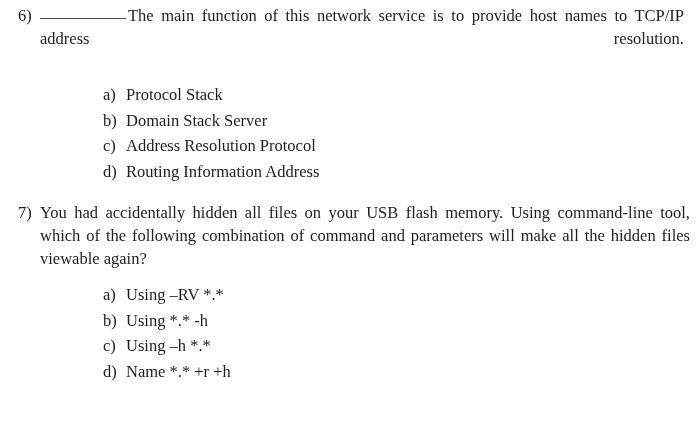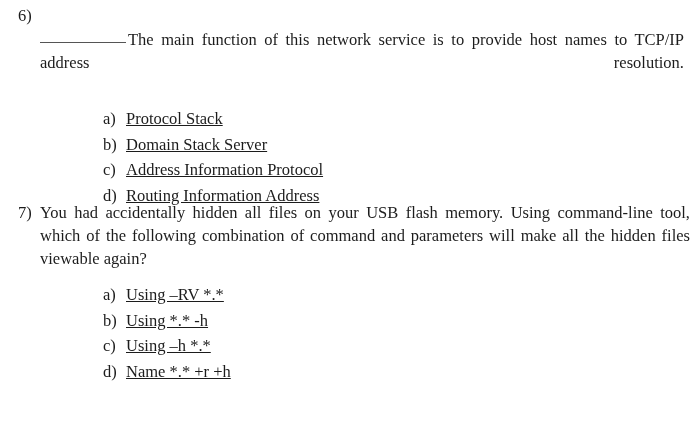--- a/index.html
+++ b/index.html
@@ -44,21 +44,20 @@
   .q-text {
     flex: 1 1 auto;
     font-size: 16.5px;
     line-height: 23px;
     color: #1c1c1c;
     text-align: justify;
     text-justify: inter-word;
   }
   .q-text.justified-block {
     text-align: justify;
-    margin-top: 24px;
   }
   .q-text.justified-block::after {
     content: "";
     display: inline-block;
     width: 100%;
   }
 
   
   .blank-line {
     display: inline-block;
@@ -81,21 +80,20 @@
     color: #1c1c1c;
   }
   .opt-letter {
     flex: 0 0 auto;
     width: 23px;
     white-space: nowrap;
   }
   .opt-text {
     flex: 1 1 auto;
     white-space: pre;
-    text-decoration: underline;
   }
 
   #q6 { position: absolute; left: 18px; top: 4px; width: 666px; }
   #q6 .q-text { width: 644px; }
   #q7 { position: absolute; left: 18px; top: 201px; width: 672px; }
   #q7 .q-text { width: 650px; }
   #q7 .options { margin-top: 12px; }
 </style>
 </head>
 <body>
@@ -112,21 +110,21 @@
       <div class="option">
         <span class="opt-letter">a)</span>
         <span class="opt-text">Protocol Stack</span>
       </div>
       <div class="option">
         <span class="opt-letter">b)</span>
         <span class="opt-text">Domain Stack Server</span>
       </div>
       <div class="option">
         <span class="opt-letter">c)</span>
-        <span class="opt-text">Address Information Protocol</span>
+        <span class="opt-text">Address Resolution Protocol</span>
       </div>
       <div class="option">
         <span class="opt-letter">d)</span>
         <span class="opt-text">Routing Information Address</span>
       </div>
     </div>
   </div>
 
   <div class="question" id="q7">
     <div class="q-body">

